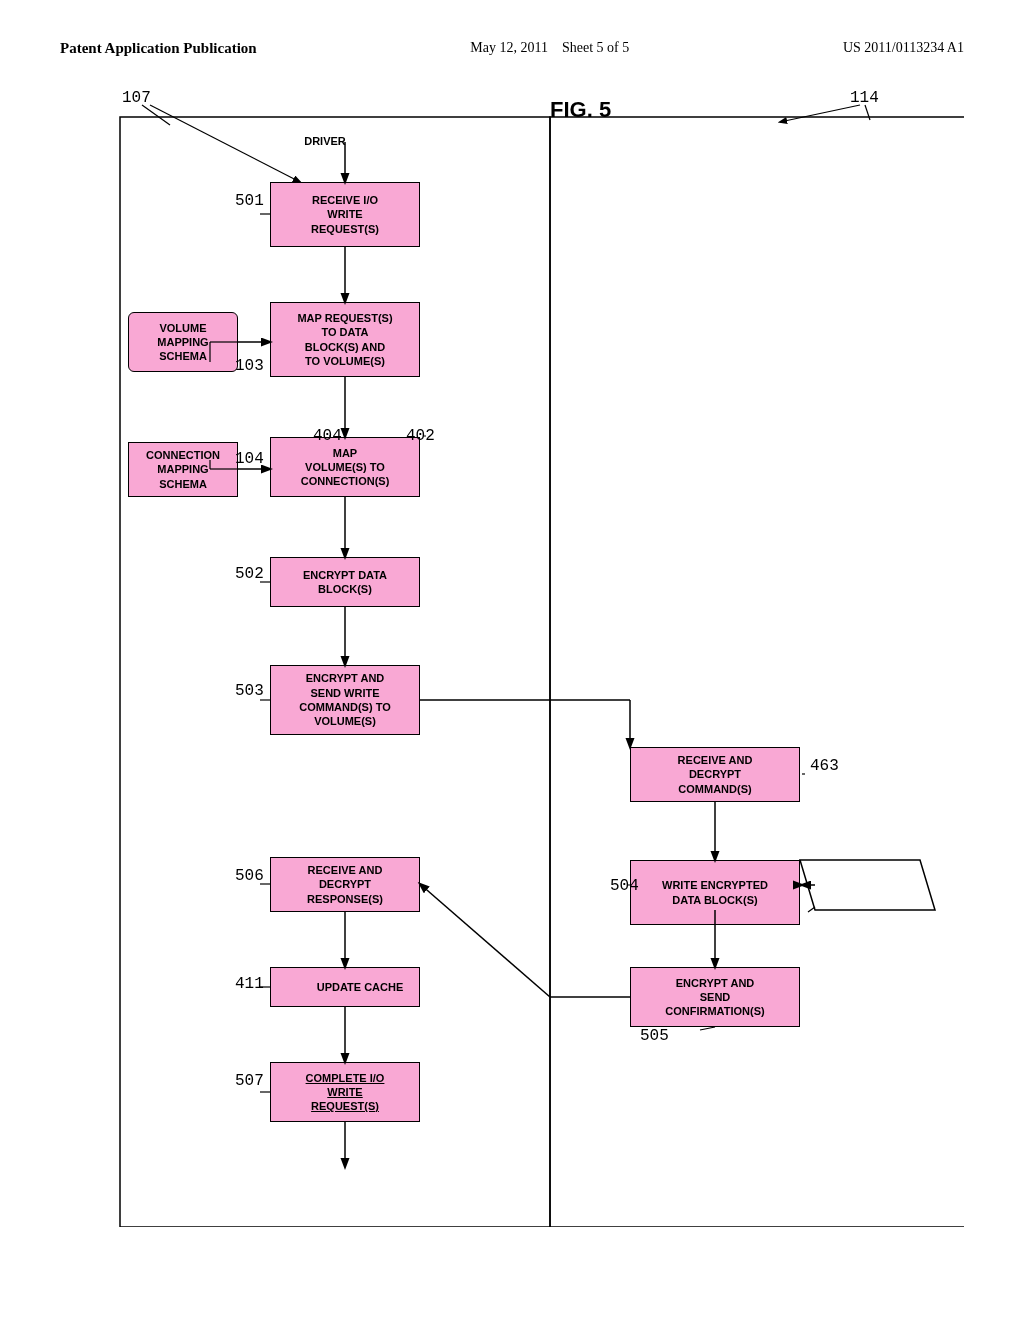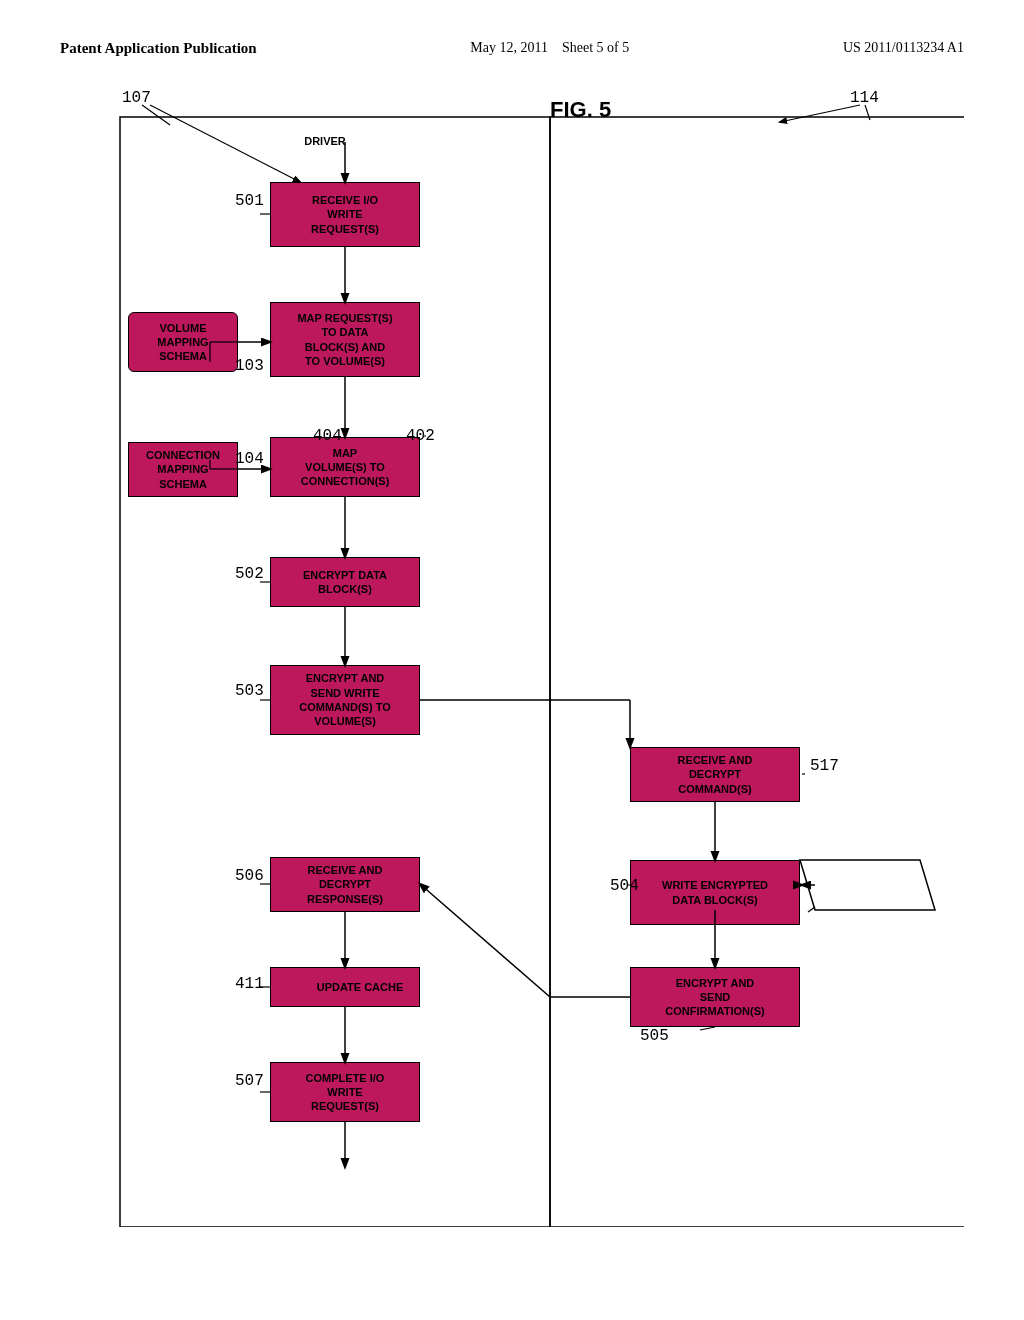--- a/index.html
+++ b/index.html
@@ -45,21 +45,21 @@
       position: relative;
       width: 100%;
       height: 1160px;
       margin-top: 10px;
     }
 
     
     .box {
       position: absolute;
       border: 1.5px solid #000;
-      background: #be185d;
+      background: #f9a8d4;
       display: flex;
       align-items: center;
       justify-content: center;
       text-align: center;
       font-size: 11px;
       font-family: Arial, sans-serif;
       font-weight: bold;
       line-height: 1.3;
       padding: 4px 6px;
     }
@@ -167,21 +167,21 @@
     <div class="box" style="left: 210px; top: 790px; width: 150px; height: 55px;">
       <span style="white-space:pre-line;">RECEIVE AND
 DECRYPT
 RESPONSE(S)</span>
     </div>
 
     <div class="box" style="left: 210px; top: 900px; width: 150px; height: 40px; padding-left: 36px;">
       <span style="white-space:pre-line;">UPDATE CACHE</span>
     </div>
 
-    <div class="box" style="left: 210px; top: 995px; width: 150px; height: 60px;">
+    <div class="box" style="left: 210px; top: 995px; width: 150px; height: 60px; text-decoration: underline;">
       <span style="white-space:pre-line;">COMPLETE I/O
 WRITE
 REQUEST(S)</span>
     </div>
 
     <div class="box" style="left: 570px; top: 680px; width: 170px; height: 55px;">
       <span style="white-space:pre-line;">RECEIVE AND
 DECRYPT
 COMMAND(S)</span>
     </div>
@@ -202,21 +202,21 @@
     <div class="ref-num" style="left: 175px; top: 383px;">104</div>
     <div class="ref-num" style="left: 253px; top: 360px;">404</div>
     <div class="ref-num" style="left: 346px; top: 360px;">402</div>
     <div class="ref-num" style="left: 175px; top: 498px;">502</div>
     <div class="ref-num" style="left: 175px; top: 615px;">503</div>
     <div class="ref-num" style="left: 550px; top: 810px;">504</div>
     <div class="ref-num" style="left: 580px; top: 960px;">505</div>
     <div class="ref-num" style="left: 175px; top: 800px;">506</div>
     <div class="ref-num" style="left: 175px; top: 908px;">411</div>
     <div class="ref-num" style="left: 175px; top: 1005px;">507</div>
-    <div class="ref-num" style="left: 750px; top: 690px;">517</div>
+    <div class="ref-num" style="left: 750px; top: 690px;">463</div>
     <div class="ref-num" style="left: 748px; top: 800px;">116</div>
 
     <div style="position:absolute; left: 760px; top: 800px; font-size:11px; font-family:Arial,sans-serif; font-weight:bold;">STORAGE</div>
 
     <svg class="svg-overlay" xmlns="http://www.w3.org/2000/svg">
 
       <rect x="60" y="50" width="430" height="1110" fill="none" stroke="#000" stroke-width="1.5"></rect>
 
       <rect x="490" y="50" width="460" height="1110" fill="none" stroke="#000" stroke-width="1.5"></rect>
 

